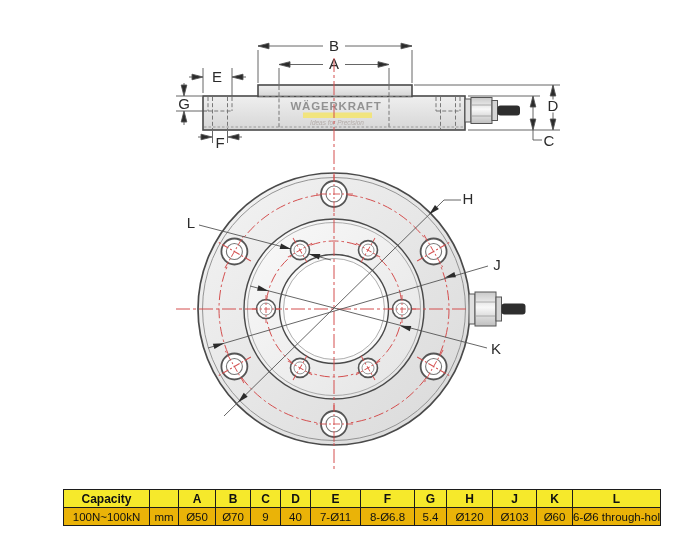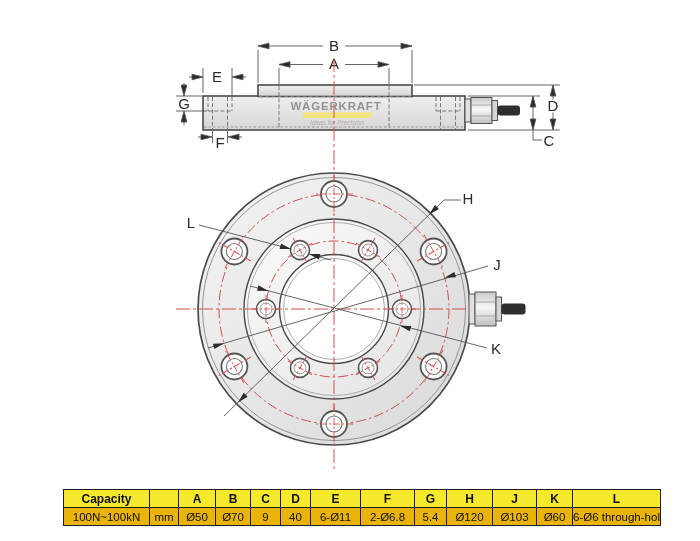--- a/index.html
+++ b/index.html
@@ -336,22 +336,22 @@
     <td>K</td>
     <td>L</td>
   </tr>
   <tr class="vals">
     <td>100N~100kN</td>
     <td>mm</td>
     <td>Ø50</td>
     <td>Ø70</td>
     <td>9</td>
     <td>40</td>
-    <td>6-Ø11</td>
-    <td>2-Ø6.8</td>
+    <td>7-Ø11</td>
+    <td>8-Ø6.8</td>
     <td>5.4</td>
     <td>Ø120</td>
     <td>Ø103</td>
     <td>Ø60</td>
     <td>6-Ø6 through-hole</td>
   </tr>
 </tbody>
     </table>
 </div>
 

